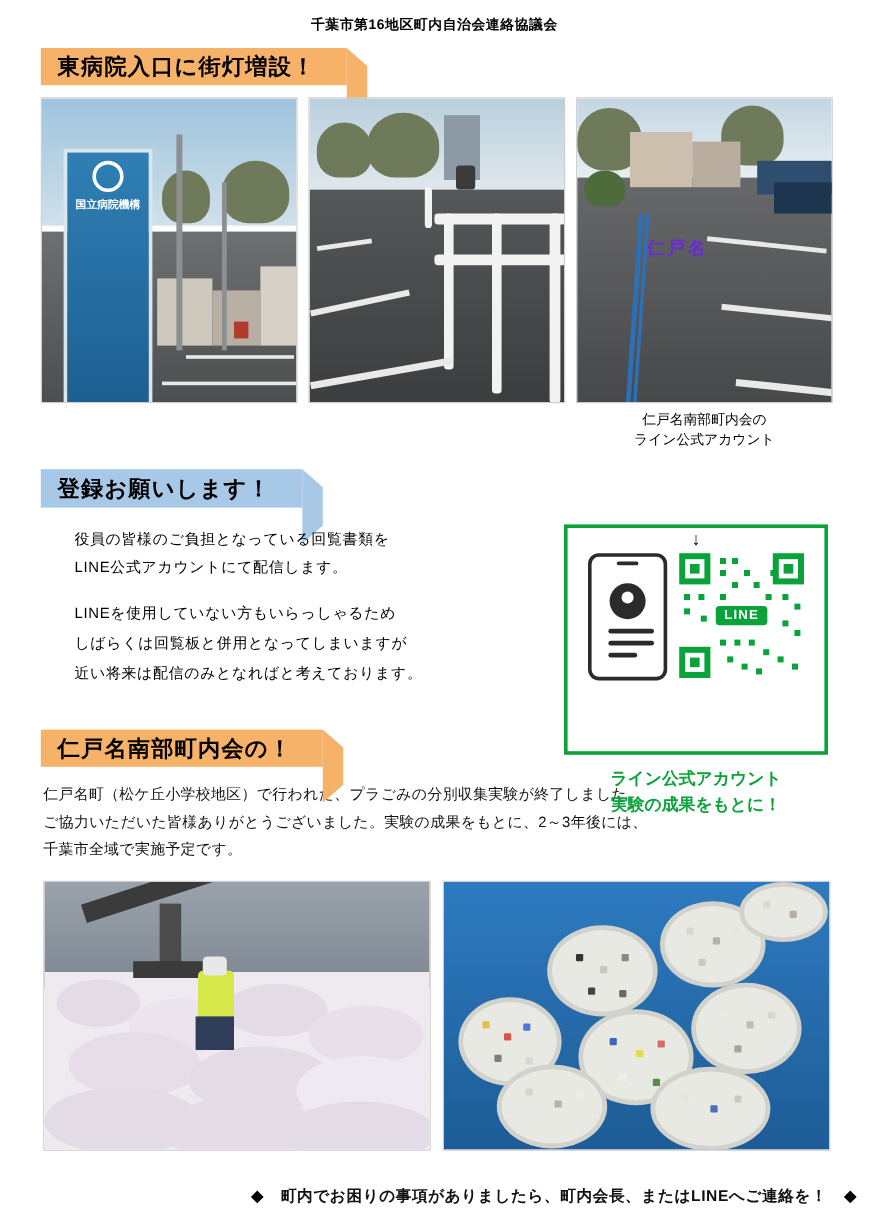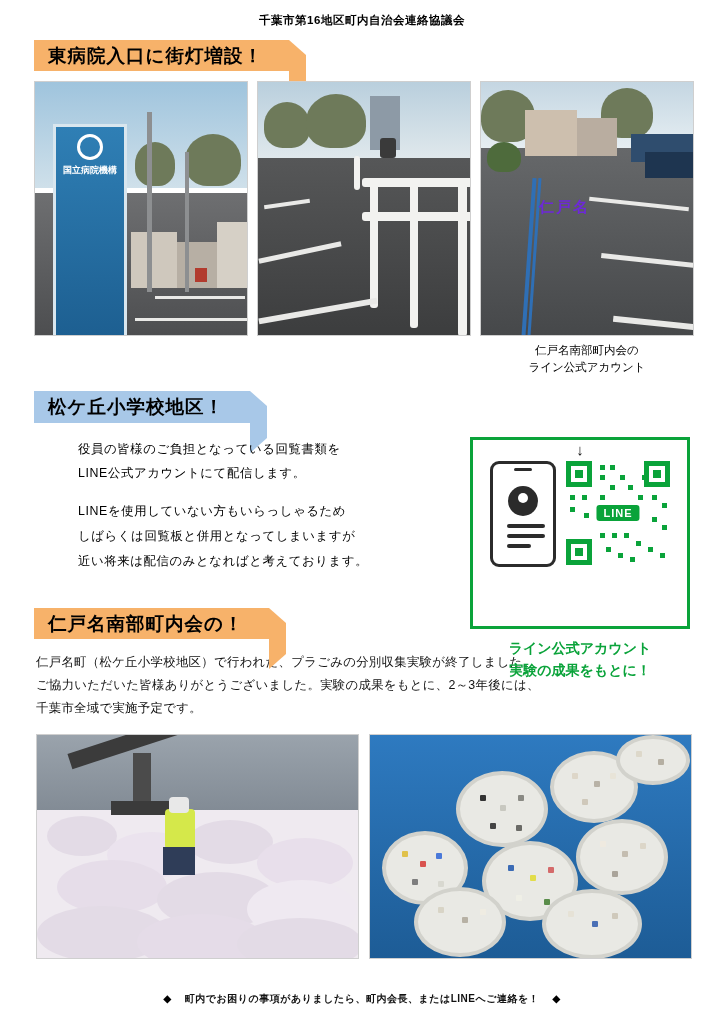--- a/index.html
+++ b/index.html
@@ -113,21 +113,21 @@
   
   .mid { position:relative; }
   .body-text {
     margin:14px 0 0 62px;
     width:360px;
     font-size:12.4px;
     line-height:2.0;
     letter-spacing:0.6px;
     color:#000;
   }
-  .body-text p { margin:0 0 13px 16px; }
+  .body-text p { margin:0 0 13px 0; }
 
   
   .qr-panel {
     position:absolute;
     left:470px; top:0px;
     width:220px; height:192px;
     border:3px solid #0aa33a;
     background:#fff;
     text-align:center;
   }
@@ -199,21 +199,21 @@
   
   .tarp { position:absolute; left:0; top:0; width:100%; height:100%;
           background:linear-gradient(#2e7ac0,#1d5c96); }
   .bucket { position:absolute; border-radius:50%; background:#e9e9e4;
             border:4px solid #d2d2cc; overflow:hidden; }
   .bucket span { position:absolute; width:6px;height:6px;border-radius:1px; }
 
   
   .footer {
     position:absolute; left:0; bottom:18px; width:100%;
-    text-align:center; font-weight:bold; font-size:10px;
+    text-align:right; font-weight:bold; font-size:13px;
     letter-spacing:0.5px;
   }
   .footer .dia { color:#000; margin:0 10px; }
 </style>
 </head>
 <body>
 
 <div class="page">
 
   <div class="doc-header">千葉市第16地区町内自治会連絡協議会</div>
@@ -285,21 +285,21 @@
         <div style="position:absolute;left:58px;top:92px;width:110px;height:18px;color:#6d28d9;font-size:15px;font-weight:bold;letter-spacing:2px;margin-top:24px;">仁戸名</div>
       </div>
       <div class="cap">
         <span>仁戸名南部町内会の</span><br>
         <span>ライン公式アカウント</span>
       </div>
     </div>
   </div>
 
   <div class="banner-wrap" style="margin-top:16px;">
-    <div class="banner blue">松ケ丘小学校地区！</div>
+    <div class="banner blue">登録お願いします！</div>
   </div>
 
   <div class="mid">
     <div class="body-text">
       <p style="white-space:pre-line;">役員の皆様のご負担となっている回覧書類を
 LINE公式アカウントにて配信します。</p>
       <p style="white-space:pre-line;">LINEを使用していない方もいらっしゃるため
 しばらくは回覧板と併用となってしまいますが
 近い将来は配信のみとなればと考えております。</p>
     </div>

